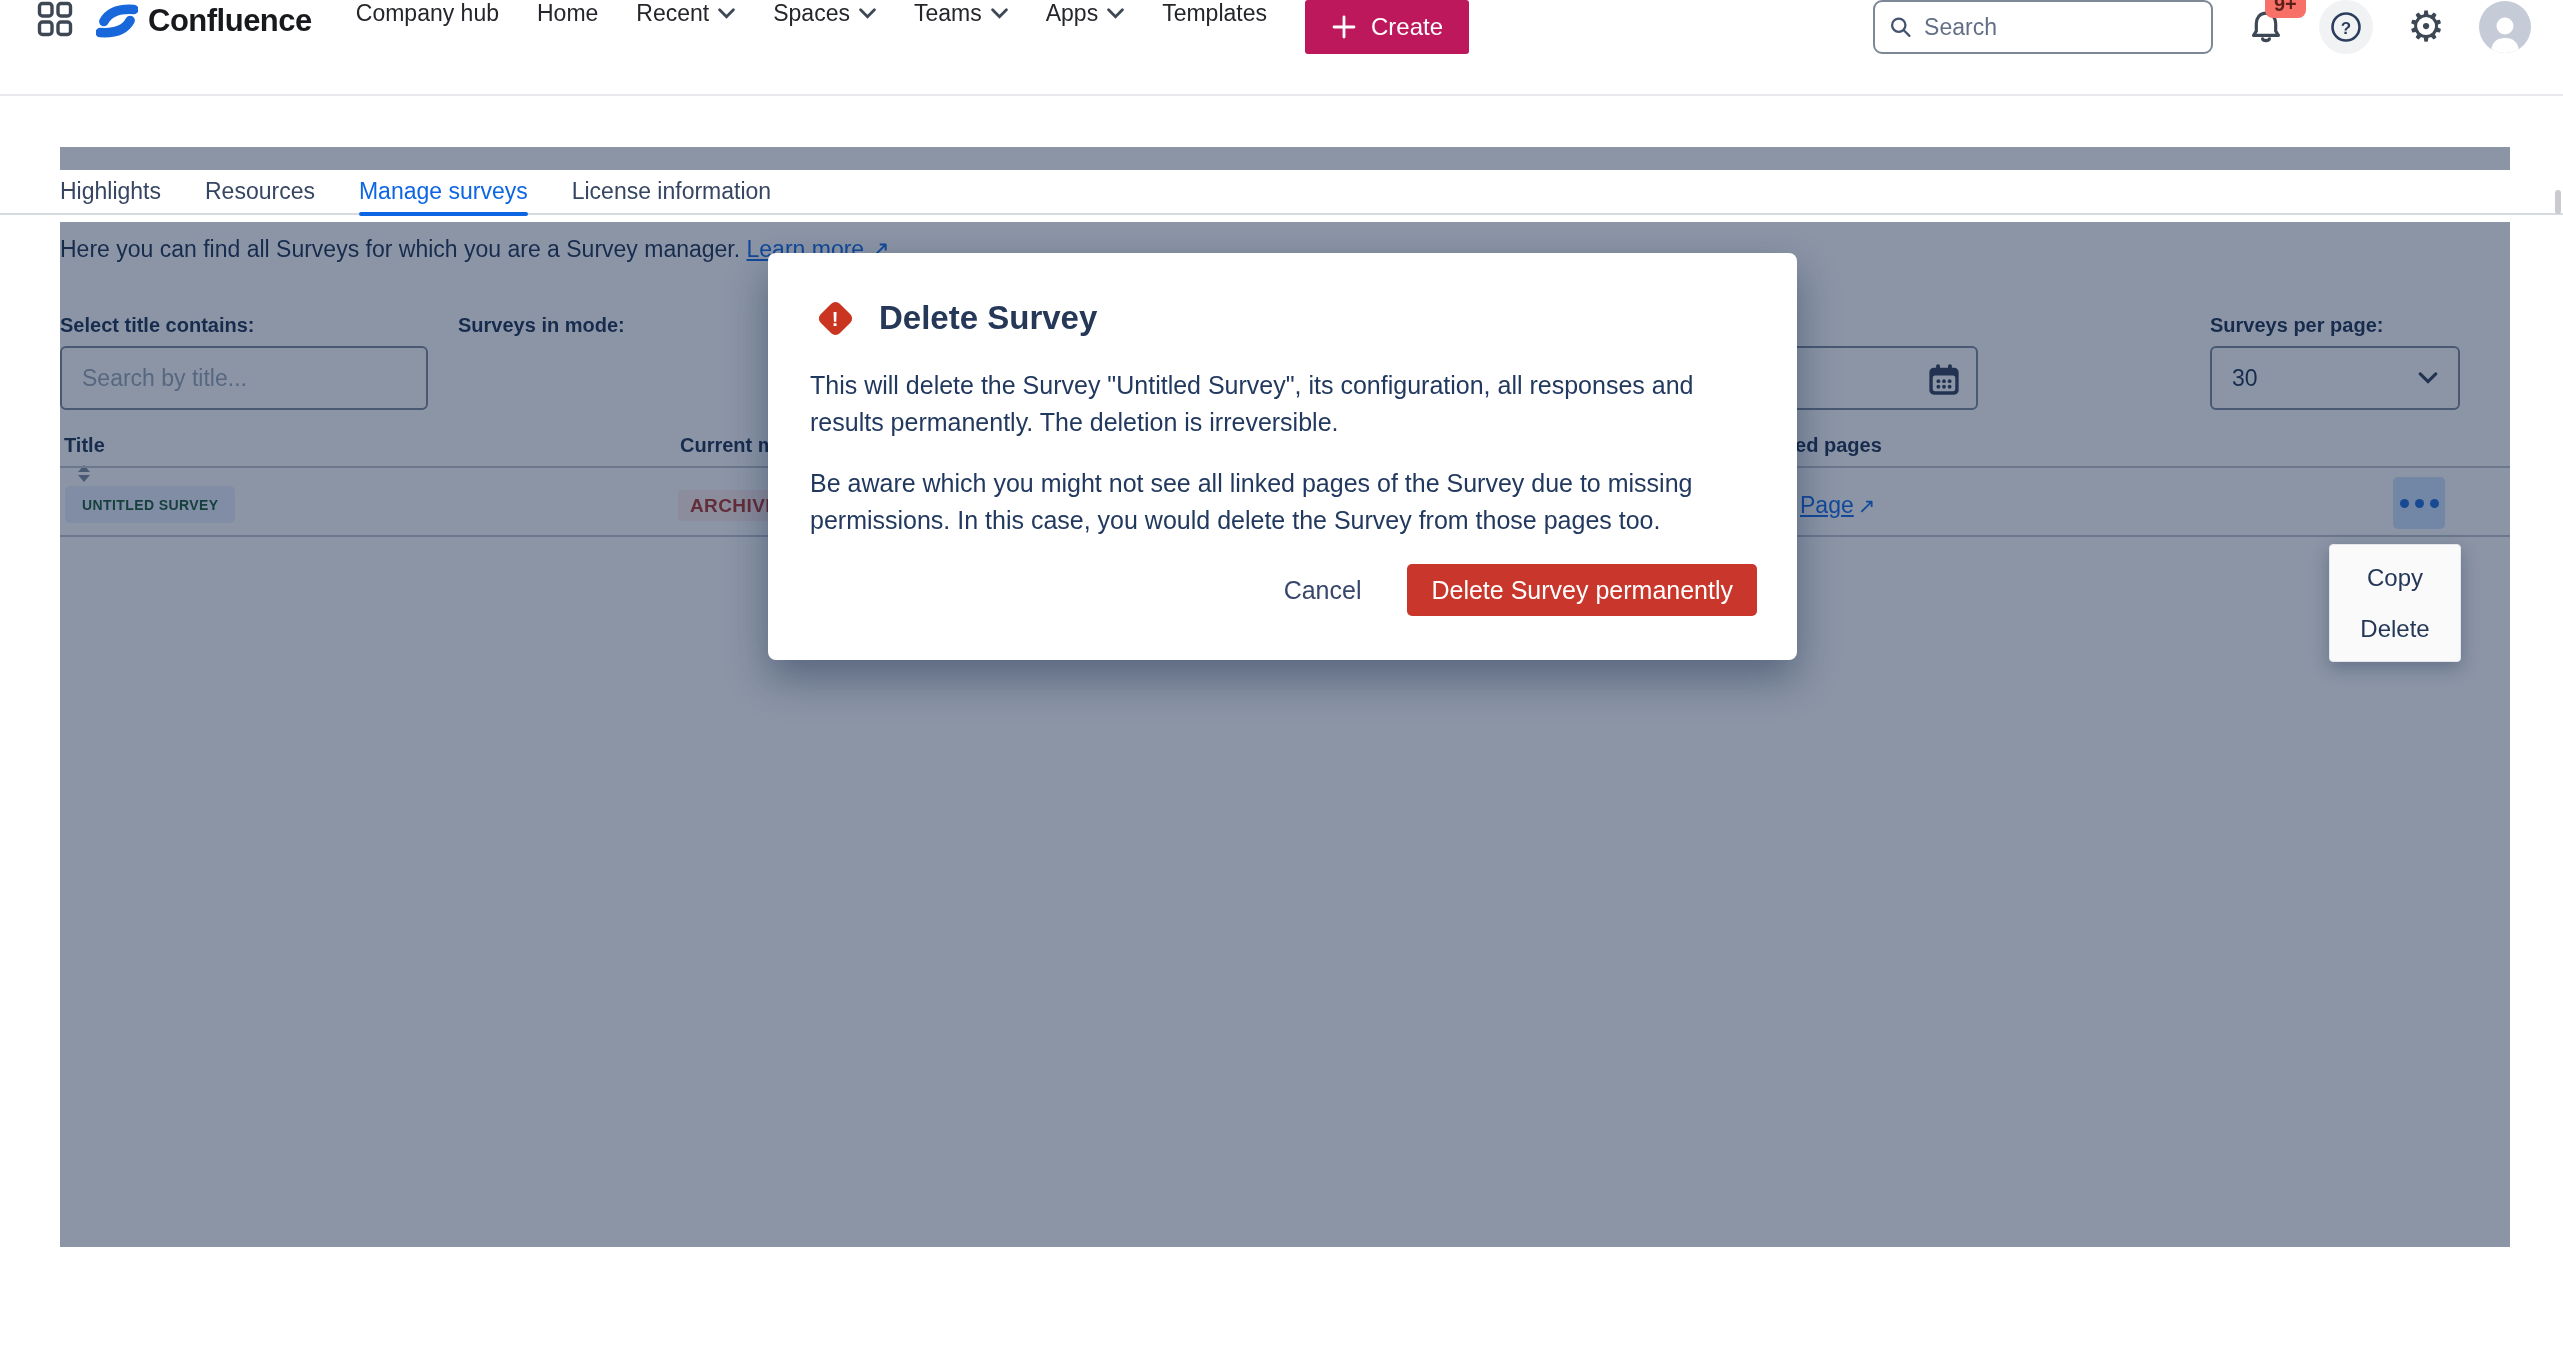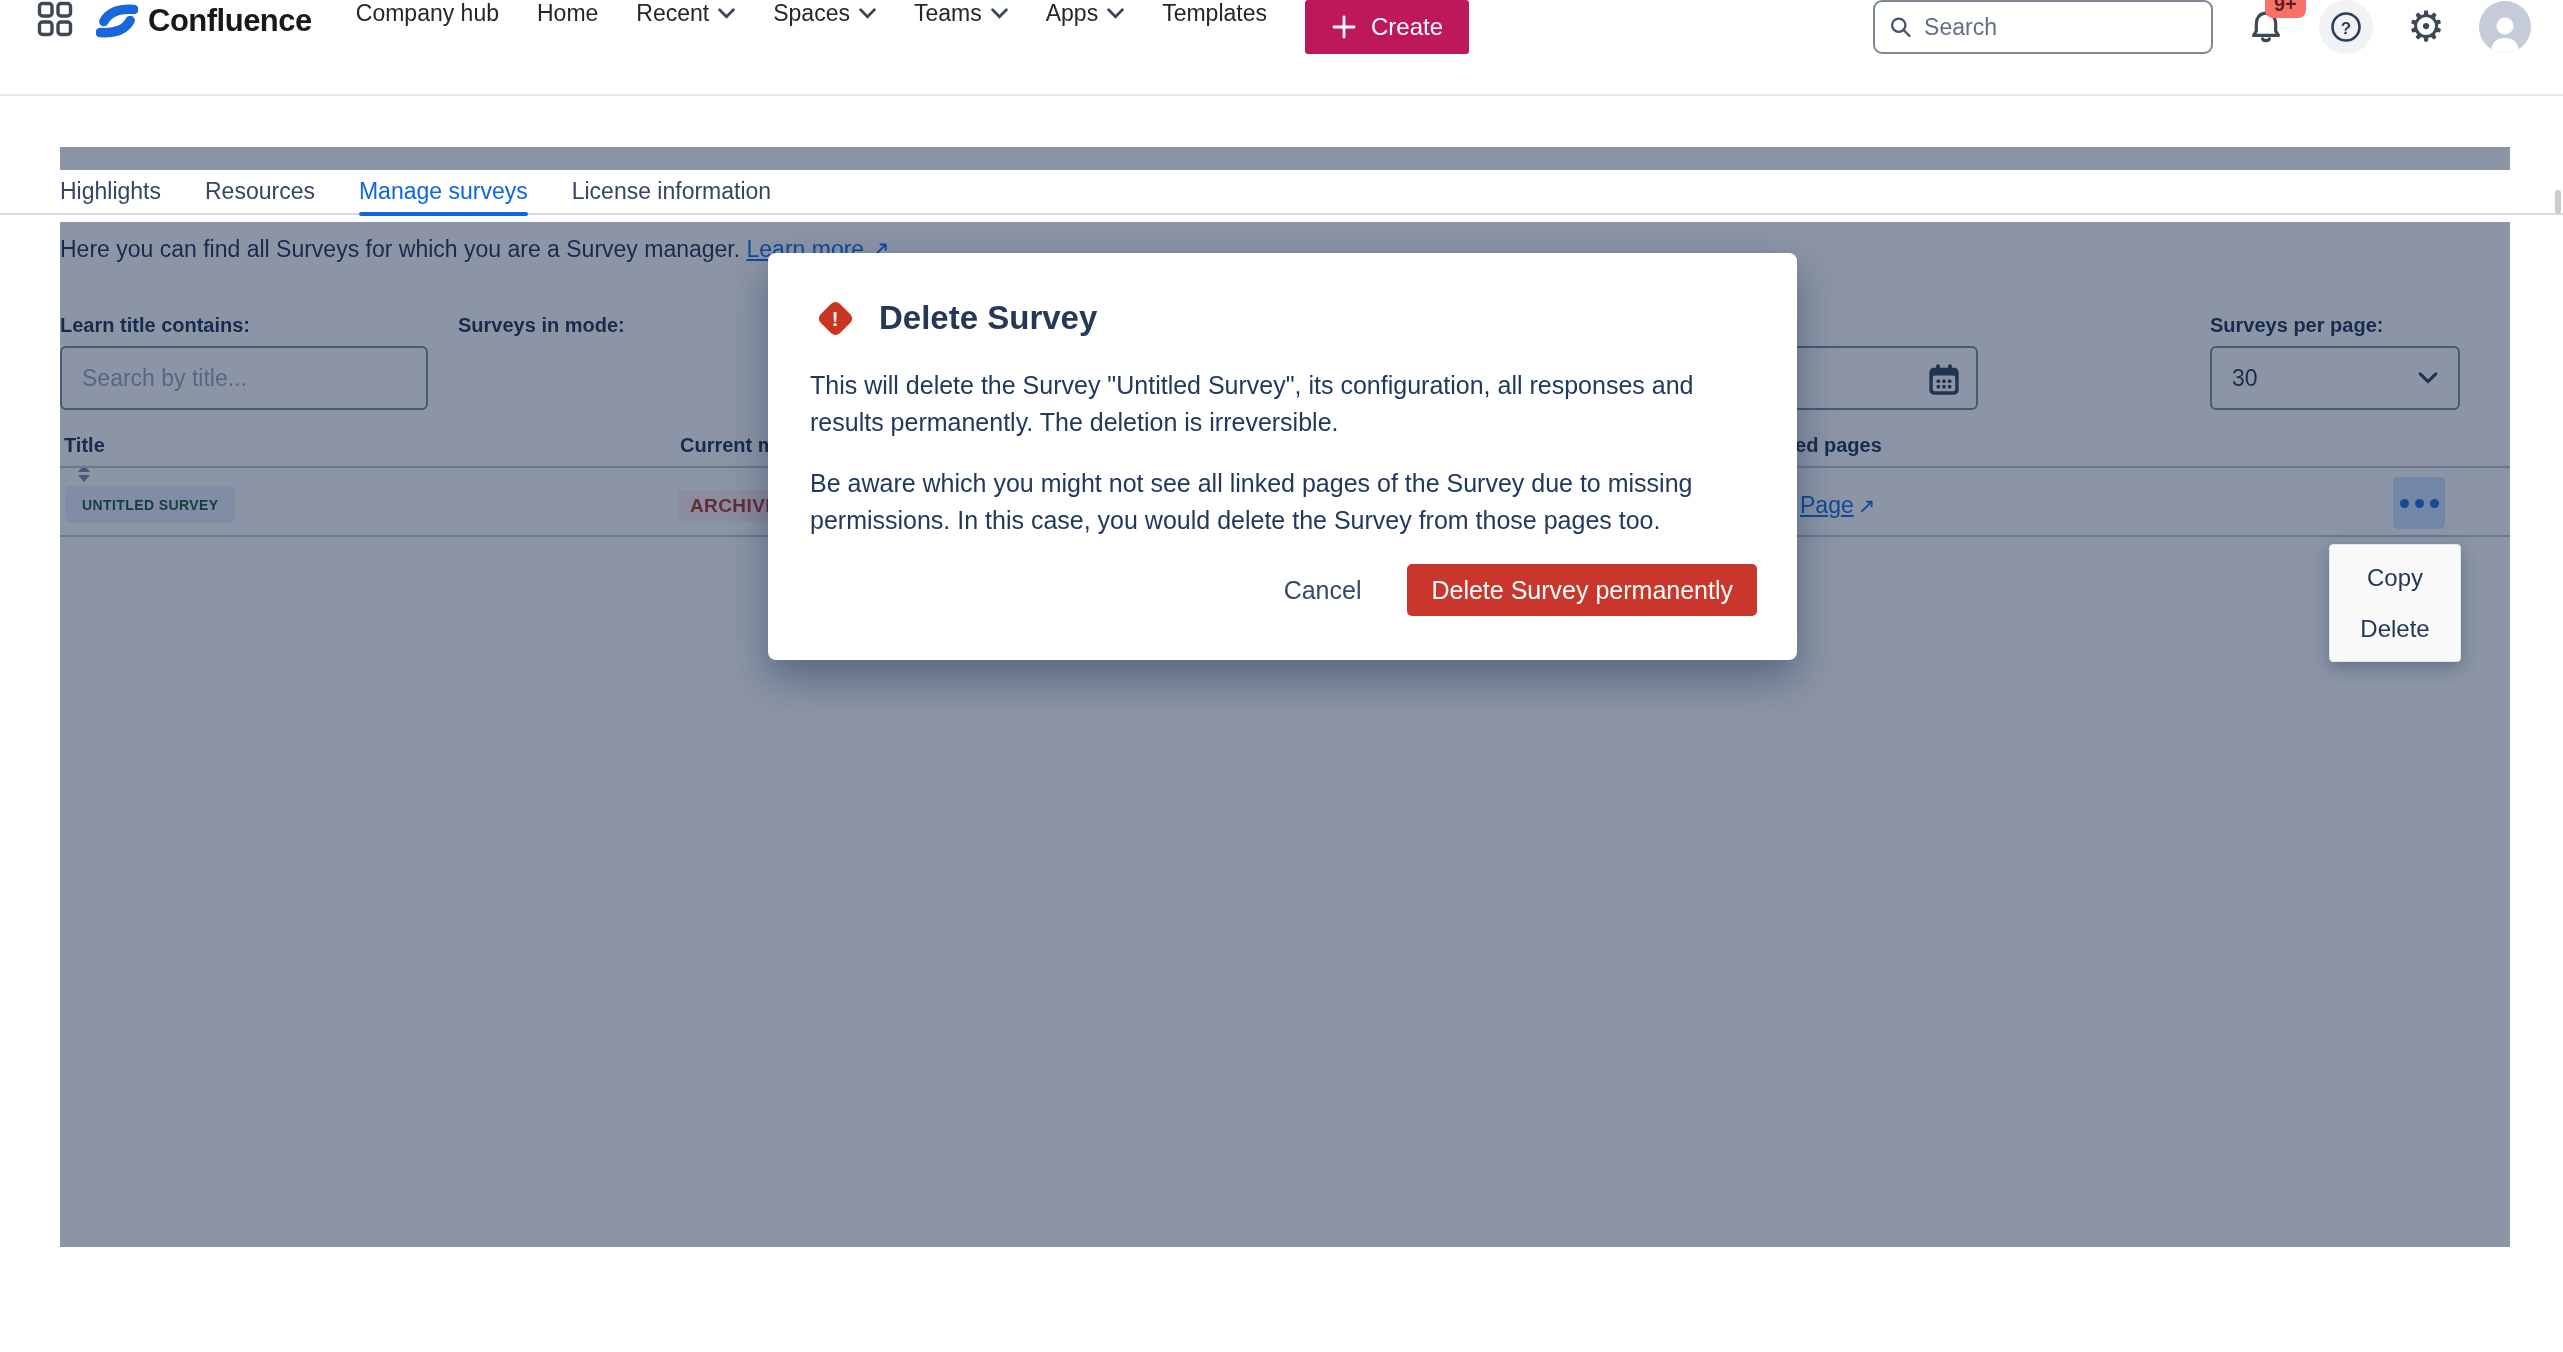--- a/index.html
+++ b/index.html
@@ -204,21 +204,21 @@
     <div class="tab">License information</div>
   </nav>
 
   <div class="panel">
 
     <div class="intro">
       <span>Here you can find all Surveys for which you are a Survey manager.</span>
       <a class="learn-link"><span>Learn more</span> <span>↗</span></a>
     </div>
 
-    <div class="flabel" style="left:0;">Learn title contains:</div>
+    <div class="flabel" style="left:0;">Select title contains:</div>
     <div class="flabel" style="left:398px;">Surveys in mode:</div>
     <div class="flabel" style="left:2150px;">Surveys per page:</div>
 
     <div class="finput" style="left:0; width:368px;">
       <input type="text" placeholder="Search by title..." style="">
     </div>
 
 
     <div class="finput" style="left:1550px; width:368px;">
       <svg class="cal-icon" width="36" height="36" viewBox="0 0 32 32">

